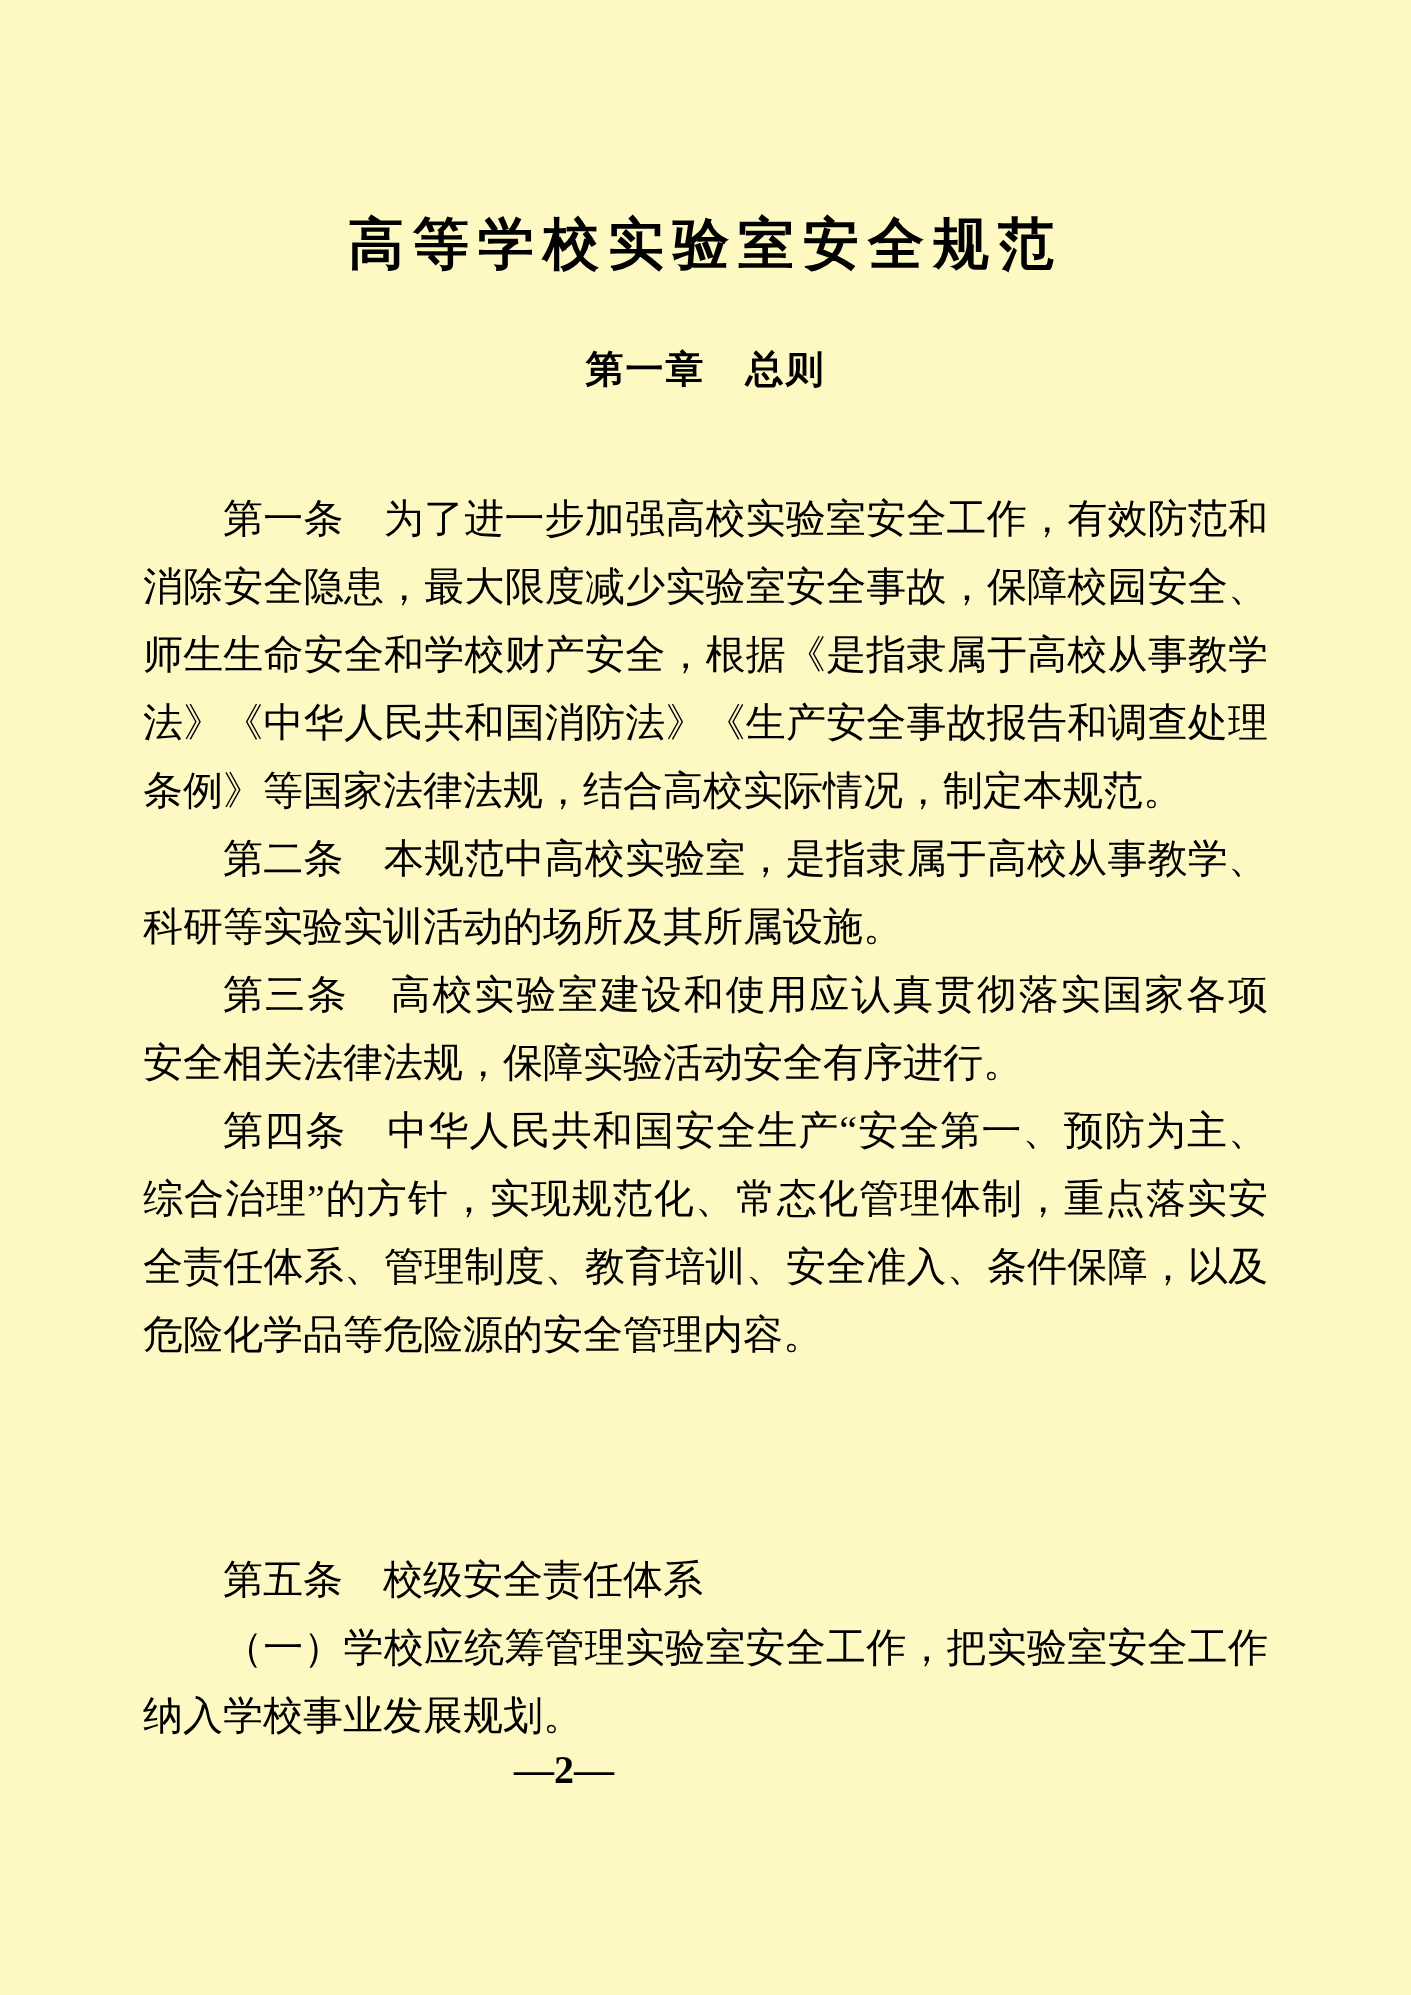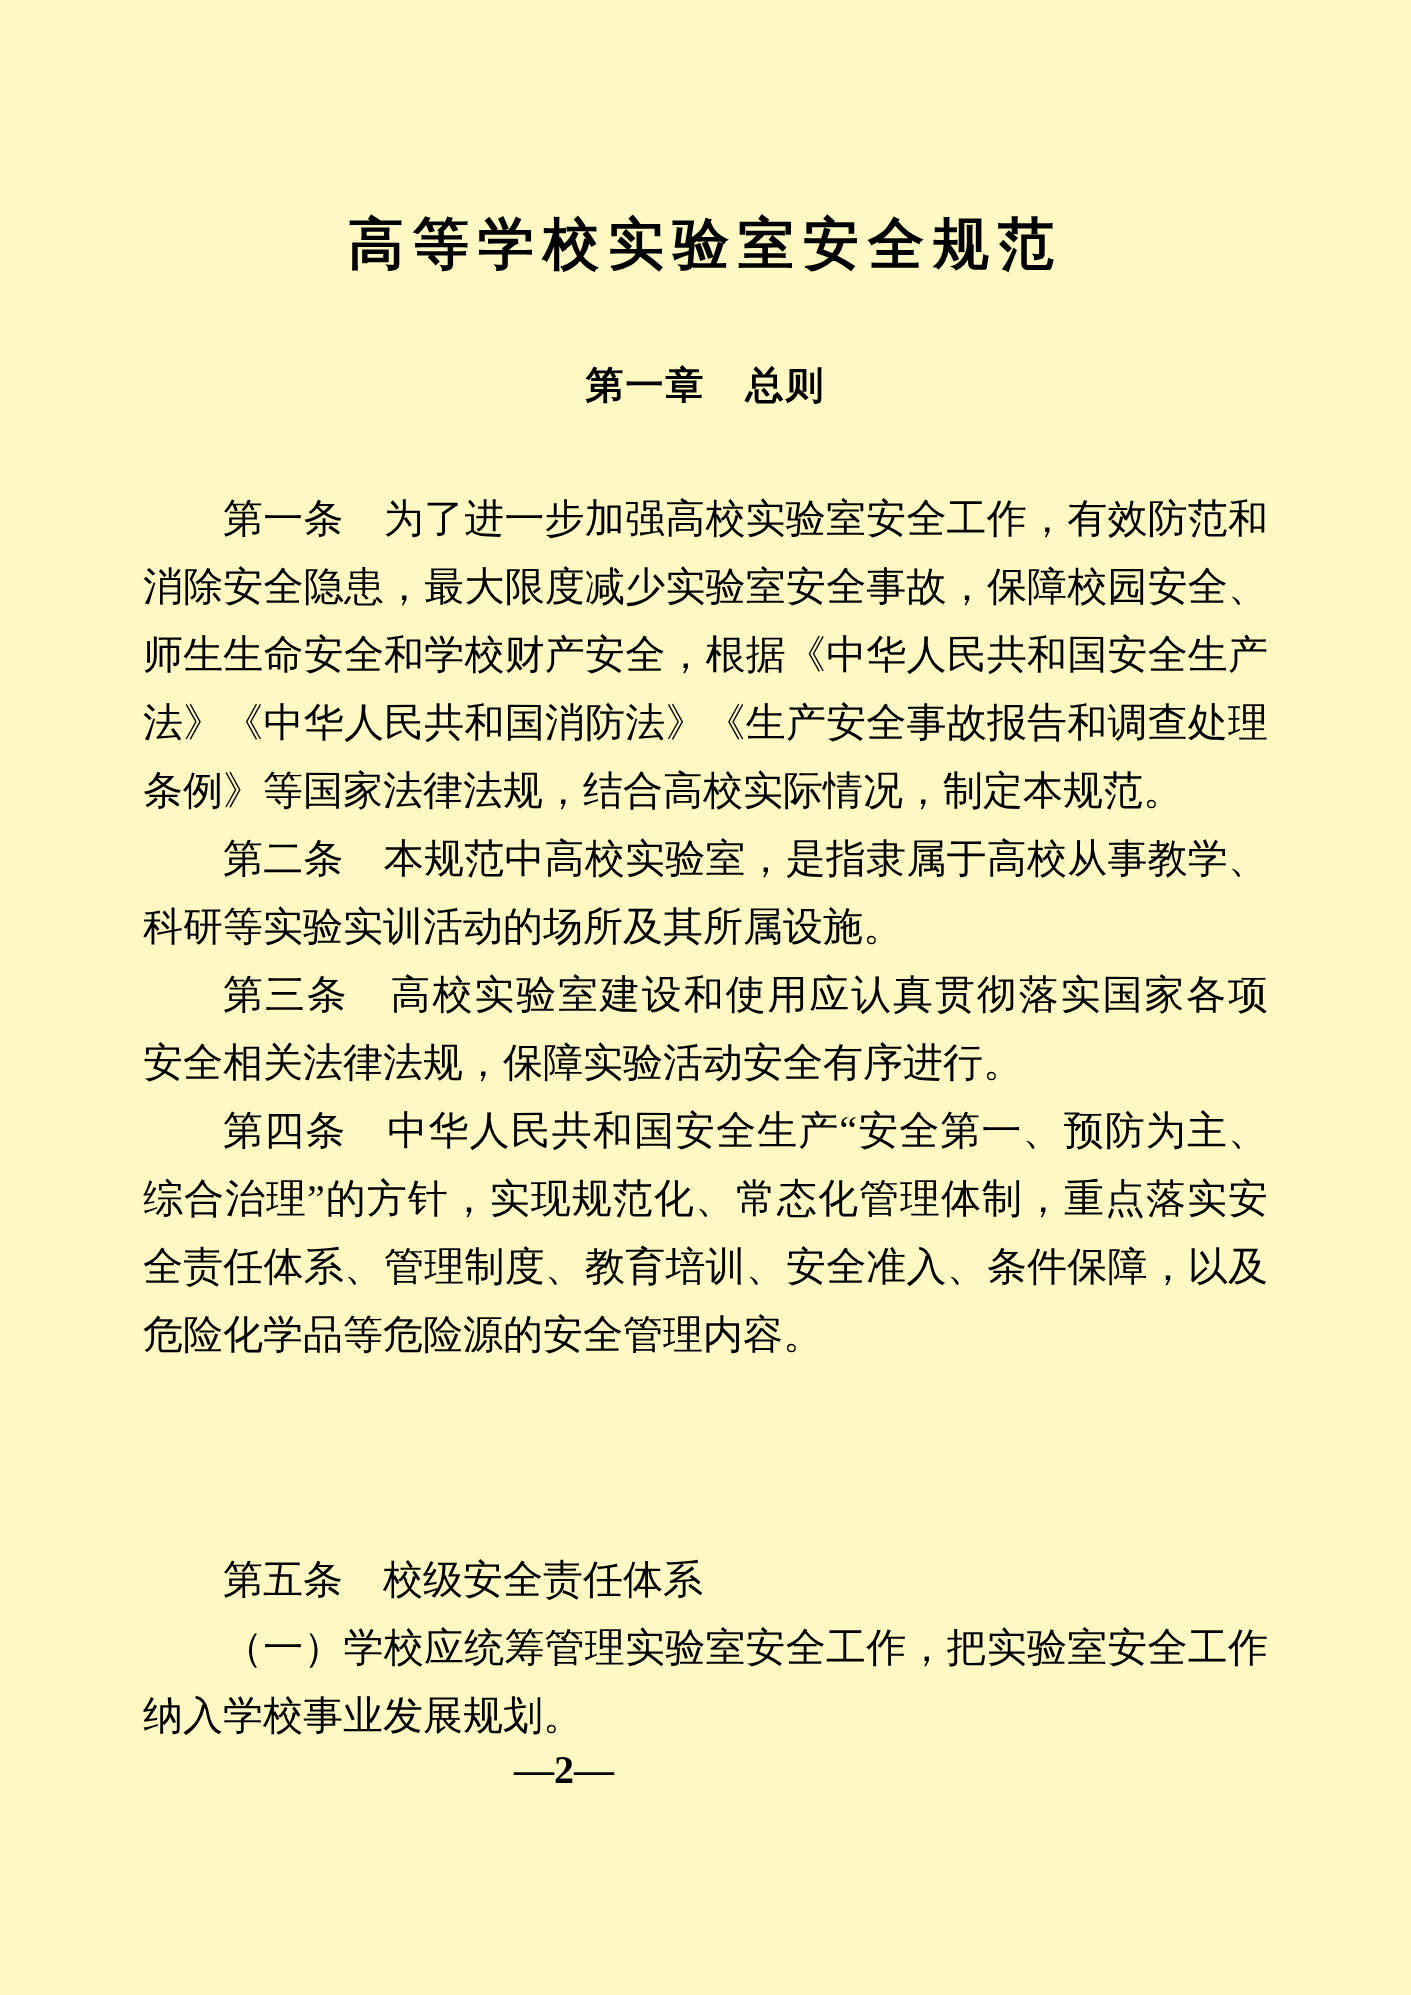--- a/index.html
+++ b/index.html
@@ -20,21 +20,21 @@
     letter-spacing:9px;
   }
   .chapter{
     position:absolute;left:0;width:1411px;
     text-align:center;
     font-family:"Liberation Sans","DejaVu Sans",sans-serif;
     font-weight:700;
     font-size:38px;line-height:1;
     letter-spacing:2px;
   }
-  #chapter-1{top:366px;}
+  #chapter-1{top:350px;}
   #chapter-2{top:1430px;}
   .body-block{
     position:absolute;left:143px;width:1125px;
     font-family:"Liberation Serif","DejaVu Serif",serif;
     font-size:40px;
   }
   #body-block-1{top:485px;}
   #body-block-2{top:1546px;}
   .ln{height:68px;line-height:68px;white-space:nowrap;}
   .jf{white-space:normal;text-align:justify;text-align-last:justify;}
@@ -52,21 +52,21 @@
 
 <div class="page">
 
   <div class="doc-title">高等学校实验室安全规范</div>
 
   <div class="chapter" id="chapter-1">第一章　总则</div>
 
   <div class="body-block" id="body-block-1">
     <div class="ln ind jf">第一条　为了进一步加强高校实验室安全工作，有效防范和</div>
     <div class="ln jf">消除安全隐患，最大限度减少实验室安全事故，保障校园安全、</div>
-    <div class="ln jf">师生生命安全和学校财产安全，根据《中华人民共和国安全生产</div>
+    <div class="ln jf">师生生命安全和学校财产安全，根据《是指隶属于高校从事教学</div>
     <div class="ln jf">法》《中华人民共和国消防法》《生产安全事故报告和调查处理</div>
     <div class="ln">条例》等国家法律法规，结合高校实际情况，制定本规范。</div>
     <div class="ln ind jf">第二条　本规范中高校实验室，是指隶属于高校从事教学、</div>
     <div class="ln">科研等实验实训活动的场所及其所属设施。</div>
     <div class="ln ind jf">第三条　高校实验室建设和使用应认真贯彻落实国家各项</div>
     <div class="ln">安全相关法律法规，保障实验活动安全有序进行。</div>
     <div class="ln ind jf">第四条　中华人民共和国安全生产“安全第一、预防为主、</div>
     <div class="ln jf">综合治理”的方针，实现规范化、常态化管理体制，重点落实安</div>
     <div class="ln jf">全责任体系、管理制度、教育培训、安全准入、条件保障，以及</div>
     <div class="ln">危险化学品等危险源的安全管理内容。</div>

